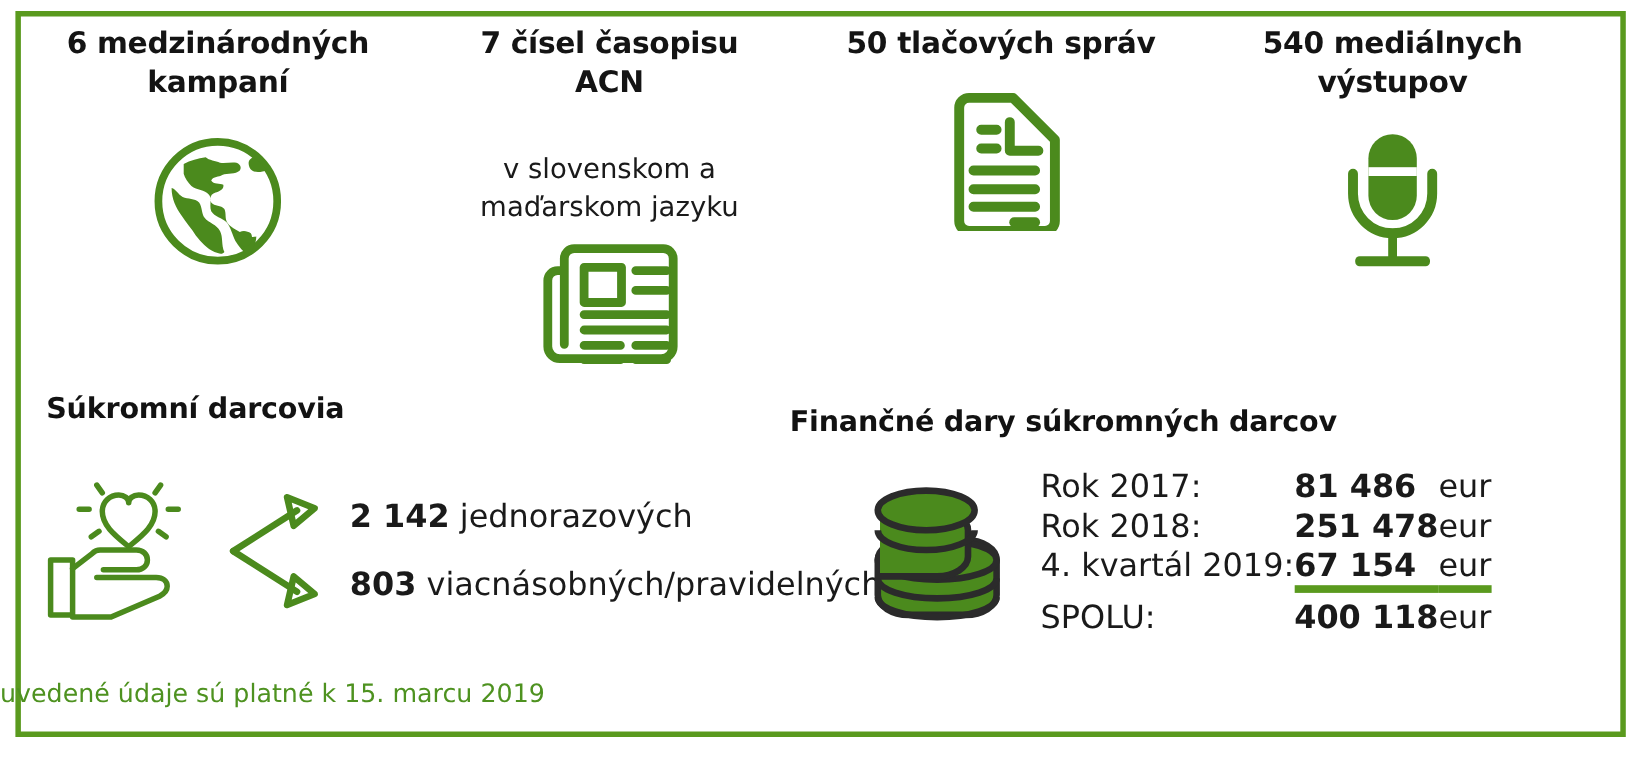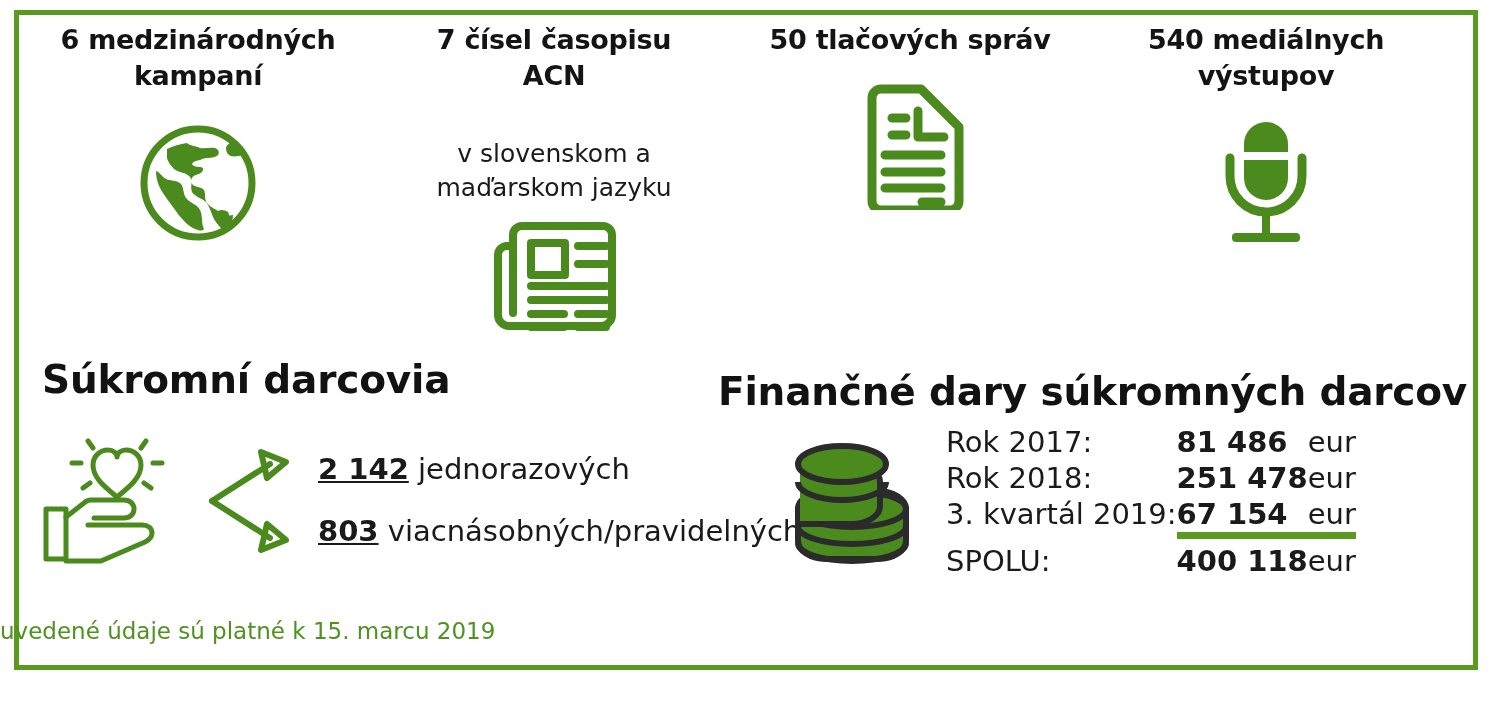--- a/index.html
+++ b/index.html
@@ -69,21 +69,21 @@
     display: flex;
     align-items: center;
     justify-content: center;
   }
   .col-campaigns .stat-icon { margin-top: 22px; }
   .col-magazine .stat-icon { margin-top: 4px; }
 
   
   .section-head {
     position: absolute;
-    font-size: 39px;
+    font-size: 26px;
     font-weight: bold;
     color: #121212;
     letter-spacing: -0.2px;
   }
   .head-donors { left: 42px; top: 357px; }
   .head-gifts  { left: 718px; top: 369px; }
 
   
   .donors-block {
     position: absolute;
@@ -104,21 +104,20 @@
     justify-content: center;
     gap: 28px;
   }
   .donor-line {
     font-size: 29px;
     color: #1a1a1a;
     white-space: nowrap;
   }
   .donor-line .num {
     font-weight: bold;
-    text-decoration: underline;
   }
 
   
   .finance-block {
     position: absolute;
     left: 792px;
     top: 424px;
     width: 650px;
     display: flex;
     flex-direction: row;
@@ -283,21 +282,21 @@
           <td class="fin-label">Rok 2017:</td>
           <td class="fin-value">81 486</td>
           <td class="fin-unit">eur</td>
         </tr>
         <tr>
           <td class="fin-label">Rok 2018:</td>
           <td class="fin-value">251 478</td>
           <td class="fin-unit">eur</td>
         </tr>
         <tr>
-          <td class="fin-label">3. kvartál 2019:</td>
+          <td class="fin-label">4. kvartál 2019:</td>
           <td class="fin-value">67 154</td>
           <td class="fin-unit">eur</td>
         </tr>
         <tr class="total-row">
           <td class="fin-label">SPOLU:</td>
           <td class="fin-value">400 118</td>
           <td class="fin-unit">eur</td>
         </tr>
       </tbody>
     </table>

